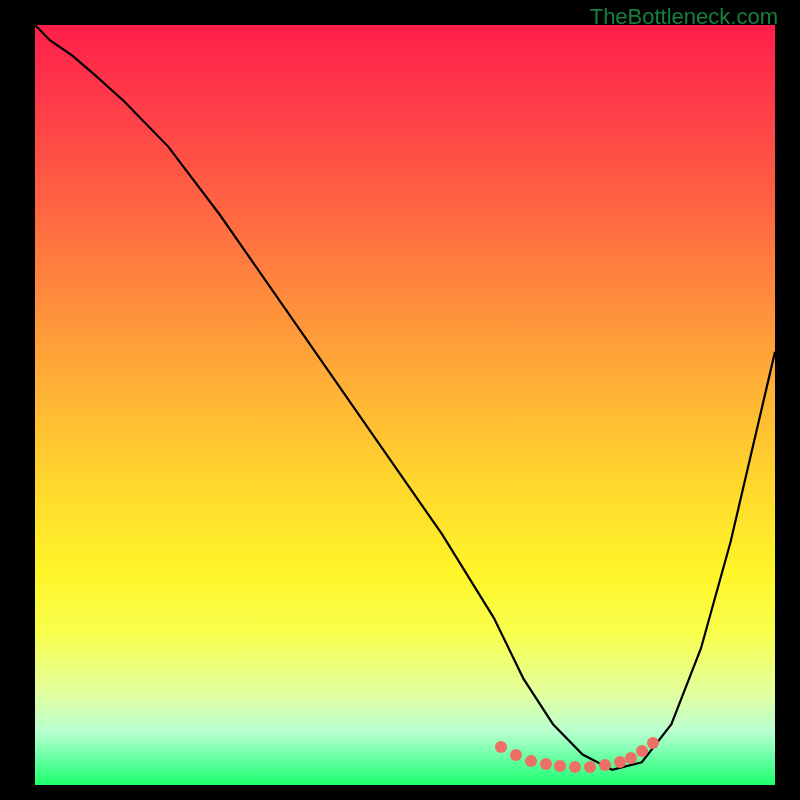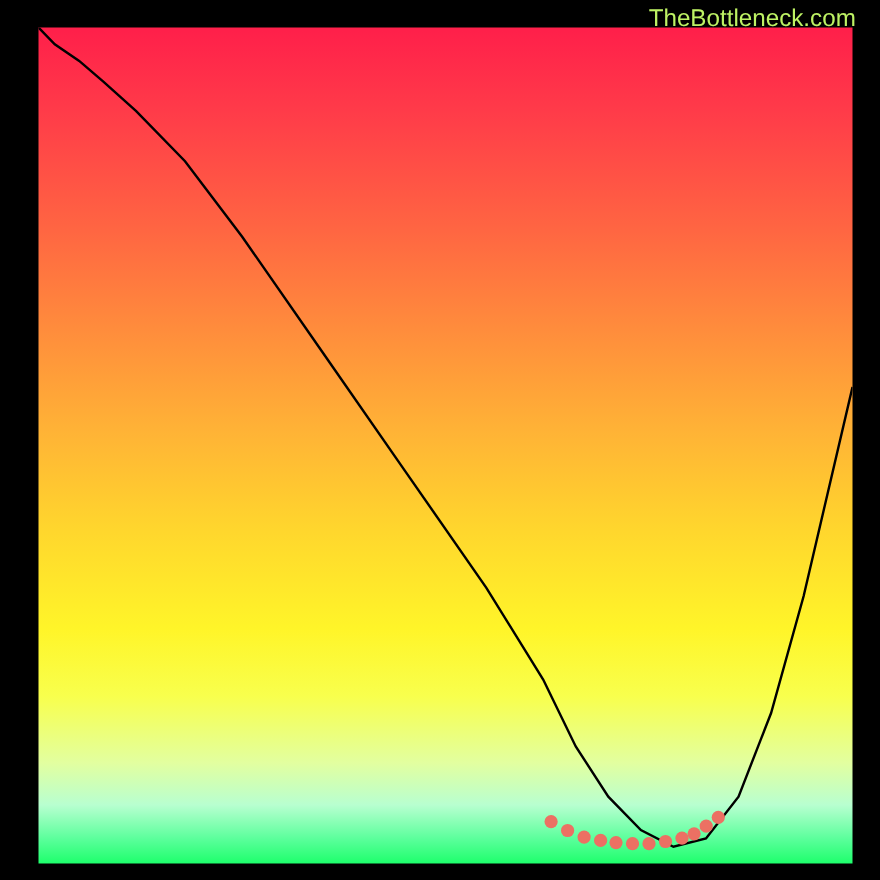--- a/index.html
+++ b/index.html
@@ -14,21 +14,21 @@
   .container {
     width: 800px;
     height: 800px;
     background: #000;
     position: relative;
   }
   .watermark {
     position: absolute;
     top: 4px;
     right: 22px;
-    color: #bef264;
+    color: #15803d;
     font-size: 22px;
     font-weight: 500;
     z-index: 10;
   }
   .chart-area {
     position: absolute;
     left: 35px;
     top: 25px;
     width: 740px;
     height: 760px;

